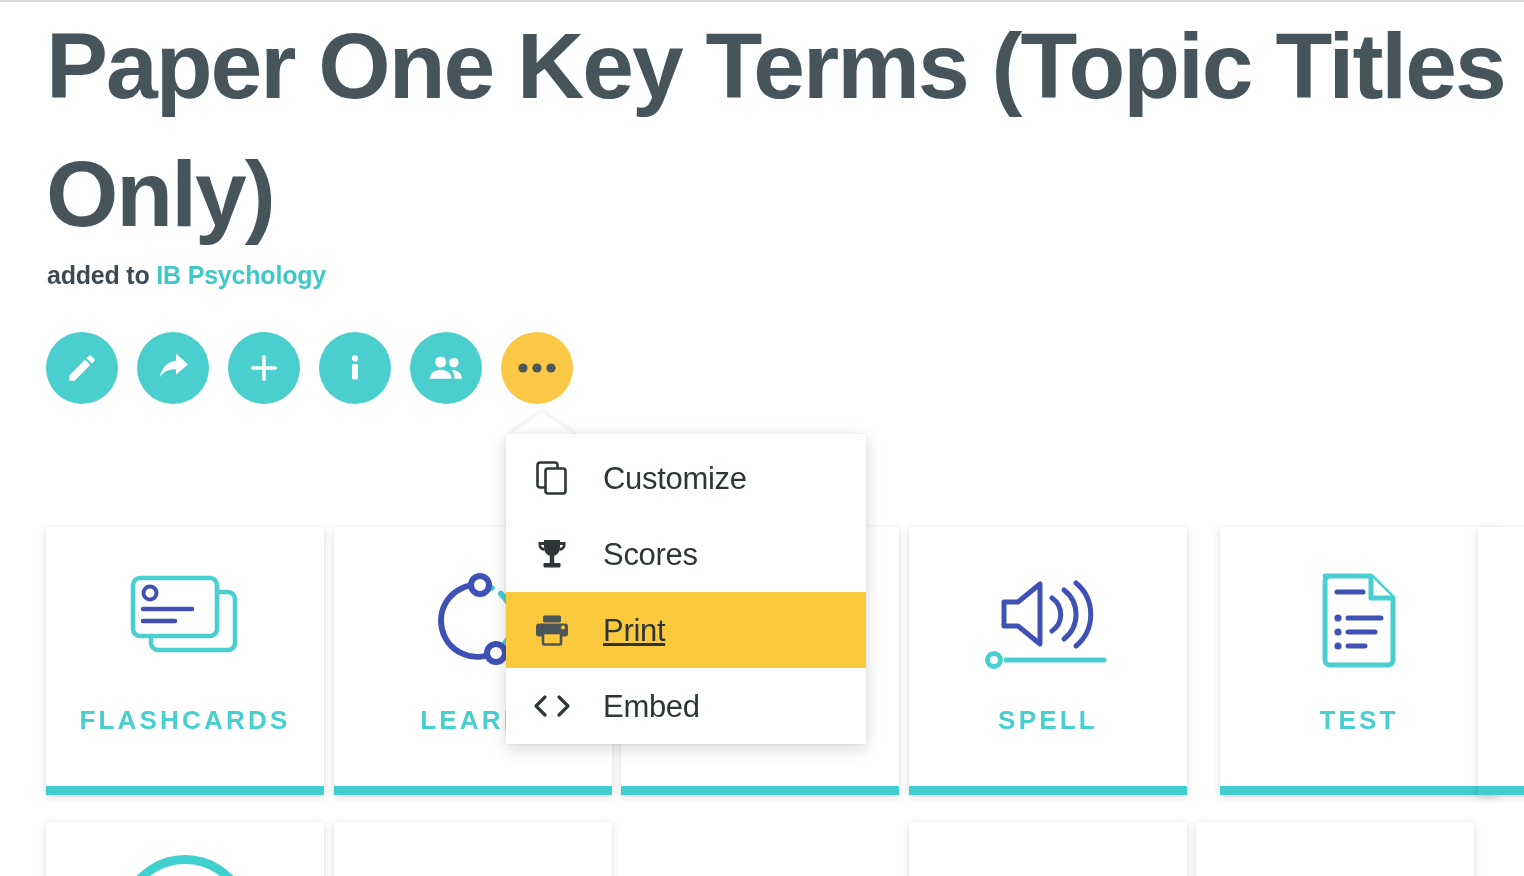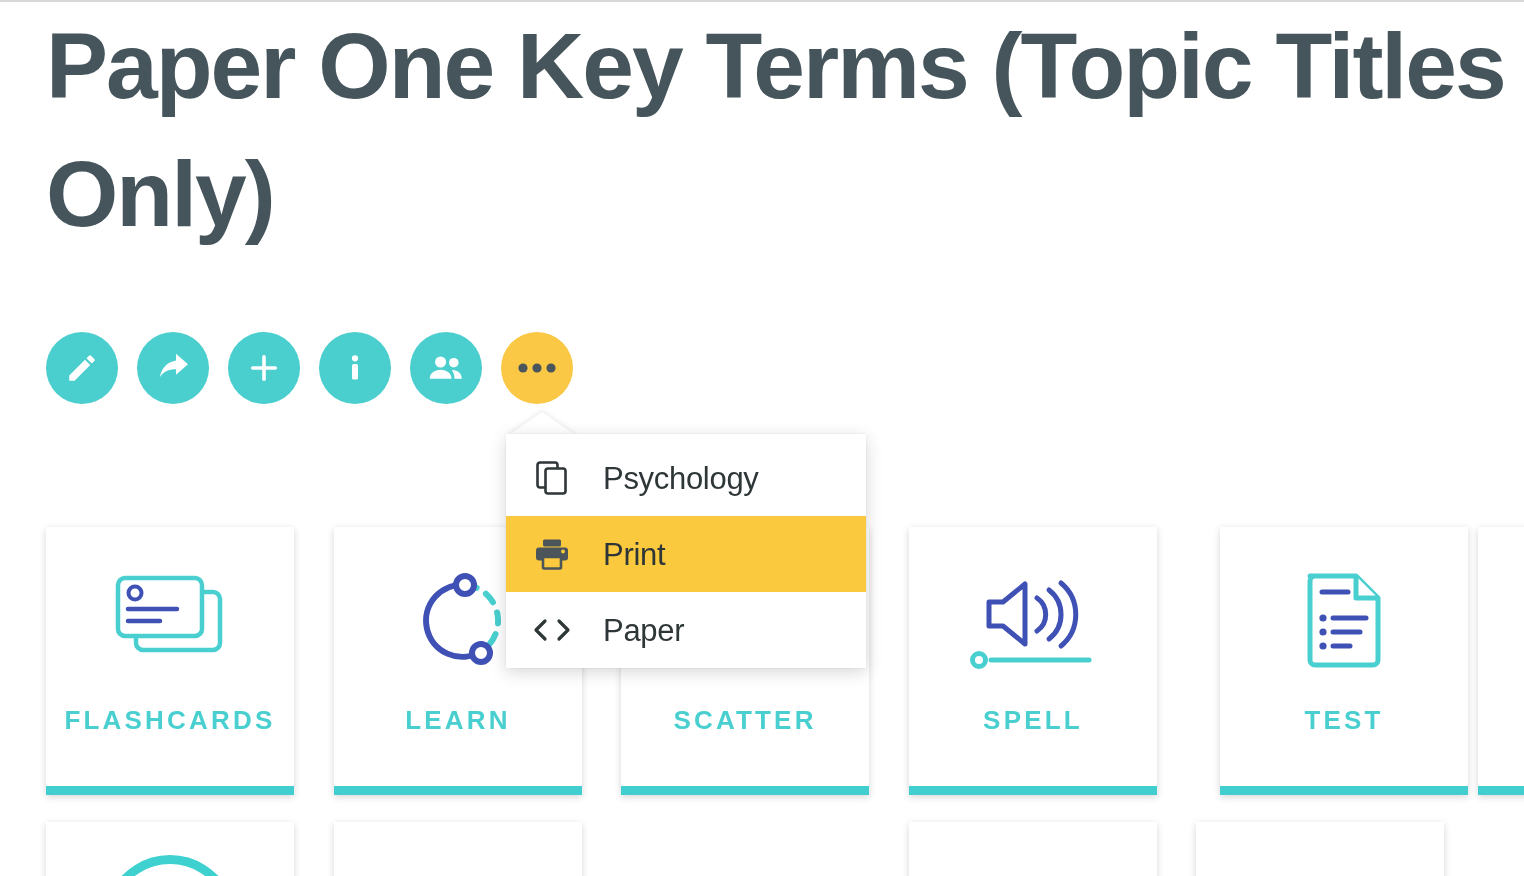--- a/index.html
+++ b/index.html
@@ -84,33 +84,33 @@
   .menu-item {
     height: 76px;
     display: flex;
     align-items: center;
     padding-left: 25px;
     cursor: pointer;
     color: #2e3638;
     font-size: 31px;
     letter-spacing: -0.3px;
   }
-  .menu-item.active { background: #fbc93d; }
+  .menu-item.active { background: #fbc93d; text-decoration: underline; }
   .menu-icon {
     width: 42px; min-width: 42px; height: 42px;
     display: flex; align-items: center; justify-content: center;
     margin-right: 30px;
   }
   .menu-label { line-height: 1; }
 
   
   .cards { position: absolute; left: 0; top: 0; }
   .card {
     position: absolute;
-    width: 248px; height: 268px;
+    width: 278px; height: 268px;
     background: #ffffff;
     box-shadow: 0 2px 7px rgba(0,0,0,0.16);
     display: flex;
     flex-direction: column;
     align-items: center;
     cursor: pointer;
     overflow: hidden;
   }
   .card-icon {
     height: 178px;
@@ -134,20 +134,24 @@
 </style>
 </head>
 <body>
 
 <div class="page">
 
   <div class="top-rule"></div>
 
   <h1 class="set-title">Paper One Key Terms (Topic Titles Only)</h1>
 
+  <div class="added-line">
+    <span>added to</span>
+    <span class="folder-link">IB Psychology</span>
+  </div>
 
   <div class="action-row">
 
     <button class="action-btn">
       <span>
         <svg width="34" height="34" viewBox="0 0 24 24" fill="#fff">
           <path d="M3 17.25V21h3.75L17.81 9.94l-3.75-3.75L3 17.25zM20.71 7.04a1 1 0 0 0 0-1.41l-2.34-2.34a1 1 0 0 0-1.41 0l-1.83 1.83 3.75 3.75 1.83-1.83z"></path>
         </svg>
       </span>
     </button>
@@ -304,23 +308,35 @@
 
   <div class="dropdown">
 
     <div class="menu-item">
       <span class="menu-icon">
         <svg width="34" height="36" viewBox="0 0 34 36" fill="none" stroke="#2e3638" stroke-width="2.6">
           <rect x="2.5" y="2.5" width="20" height="25" rx="2.5"></rect>
           <rect x="10.5" y="8.5" width="20" height="25" rx="2.5" fill="#fff"></rect>
         </svg>
       </span>
-      <span class="menu-label">Psychology</span>
-    </div>
-
+      <span class="menu-label">Customize</span>
+    </div>
+
+    <div class="menu-item">
+      <span class="menu-icon">
+        <svg width="34" height="34" viewBox="0 0 34 34" fill="#2e3638">
+          <path d="M9 3h16v8a8 8 0 0 1-16 0V3z"></path>
+          <path d="M9 5H3.5v3c0 3.4 2.6 5.6 5.8 5.8V11C7.2 10.7 6 9.5 6 8V8h3V5z"></path>
+          <path d="M25 5h5.5v3c0 3.4-2.6 5.6-5.8 5.8V11c2.1-.3 3.3-1.5 3.3-3V8h-3V5z"></path>
+          <rect x="14.8" y="18" width="4.4" height="8"></rect>
+          <rect x="8.5" y="26" width="17" height="4.4" rx="1"></rect>
+        </svg>
+      </span>
+      <span class="menu-label">Scores</span>
+    </div>
 
     <div class="menu-item active">
       <span class="menu-icon">
         <svg width="36" height="32" viewBox="0 0 36 32" fill="#4b555a">
           <rect x="9" y="1.5" width="18" height="7" rx="1.5"></rect>
           <rect x="2" y="9.5" width="32" height="13" rx="3"></rect>
           <circle cx="29" cy="13.5" r="1.9" fill="#fbc93d"></circle>
           <rect x="9" y="19" width="18" height="11.5" rx="1.2" fill="#fbc93d" stroke="#4b555a" stroke-width="2.6"></rect>
         </svg>
       </span>
@@ -329,18 +345,18 @@
 
 
 
     <div class="menu-item">
       <span class="menu-icon">
         <svg width="38" height="26" viewBox="0 0 38 26" fill="none" stroke="#2e3638" stroke-width="3.2" stroke-linecap="round" stroke-linejoin="round">
           <polyline points="12,4 3,13 12,22"></polyline>
           <polyline points="26,4 35,13 26,22"></polyline>
         </svg>
       </span>
-      <span class="menu-label">Paper</span>
+      <span class="menu-label">Embed</span>
     </div>
 
   </div>
 
 </div>
 
 </body></html>

